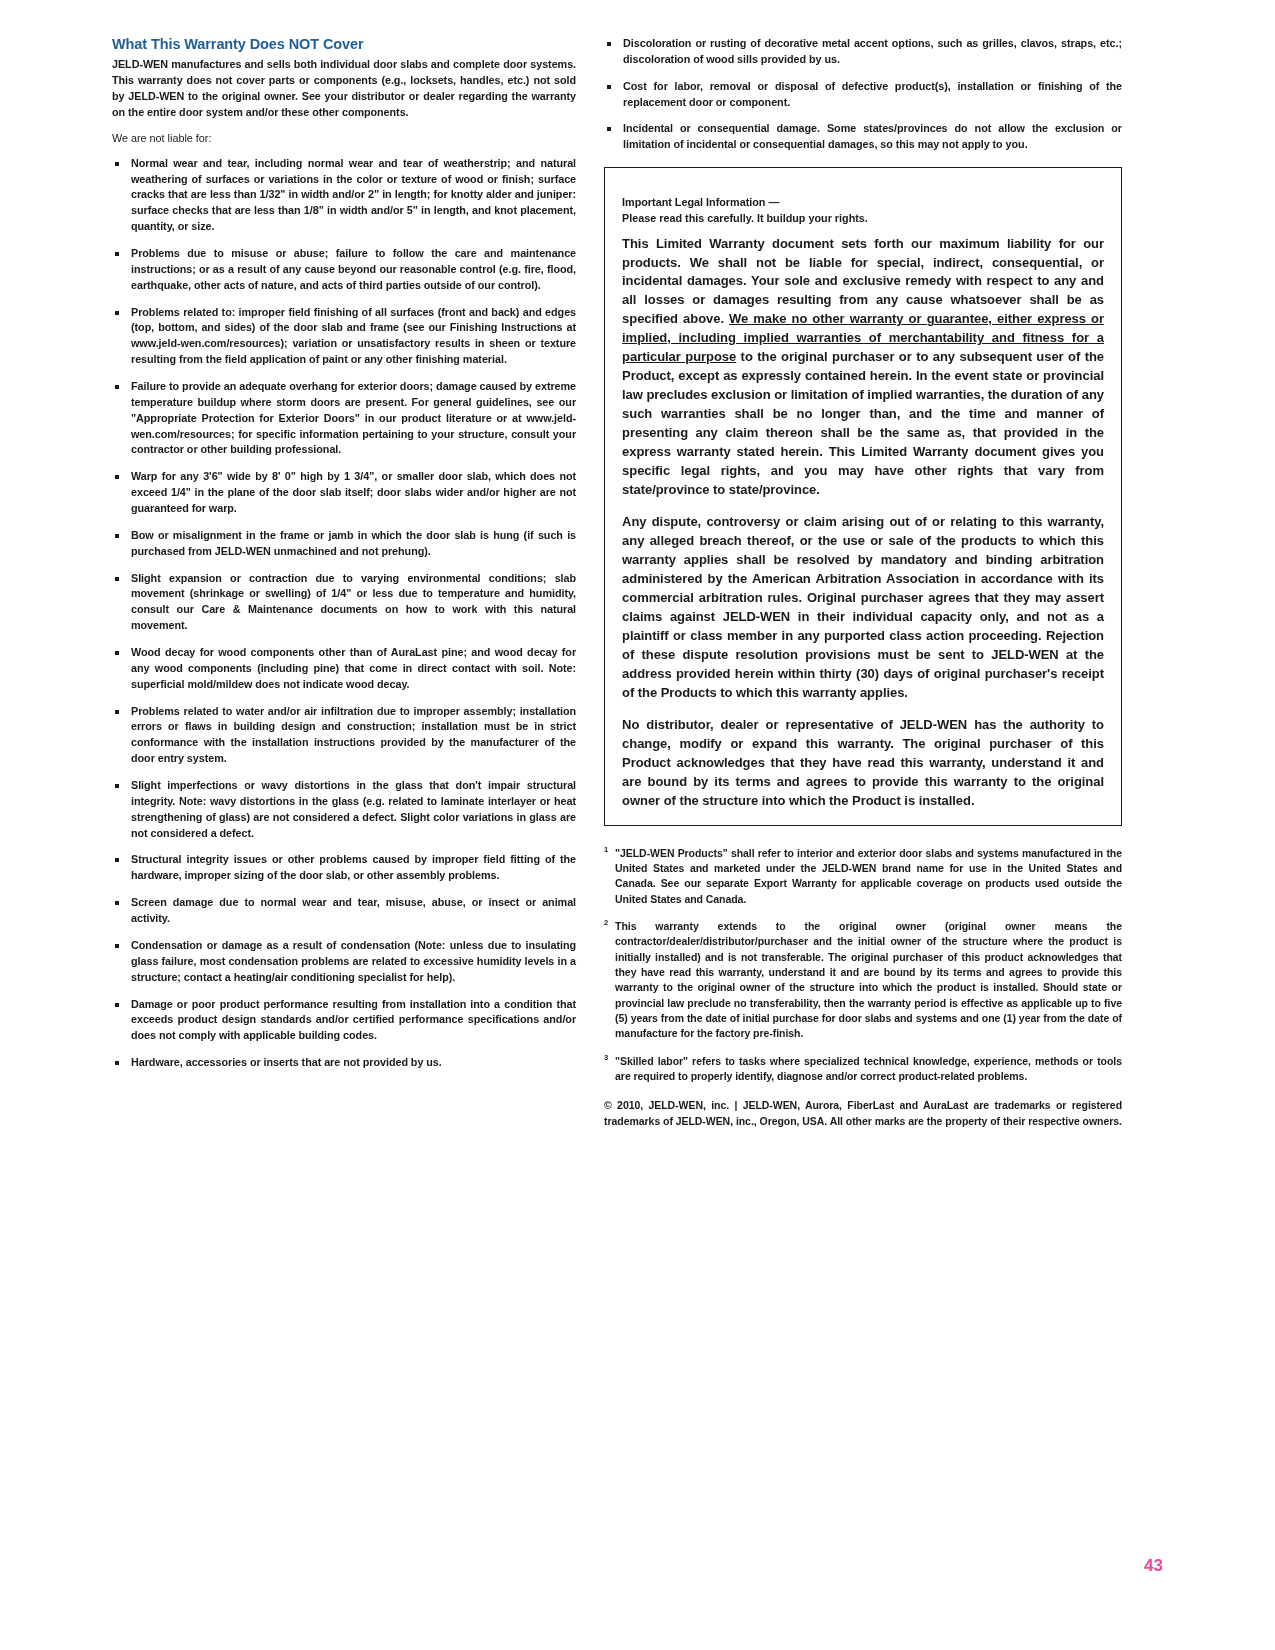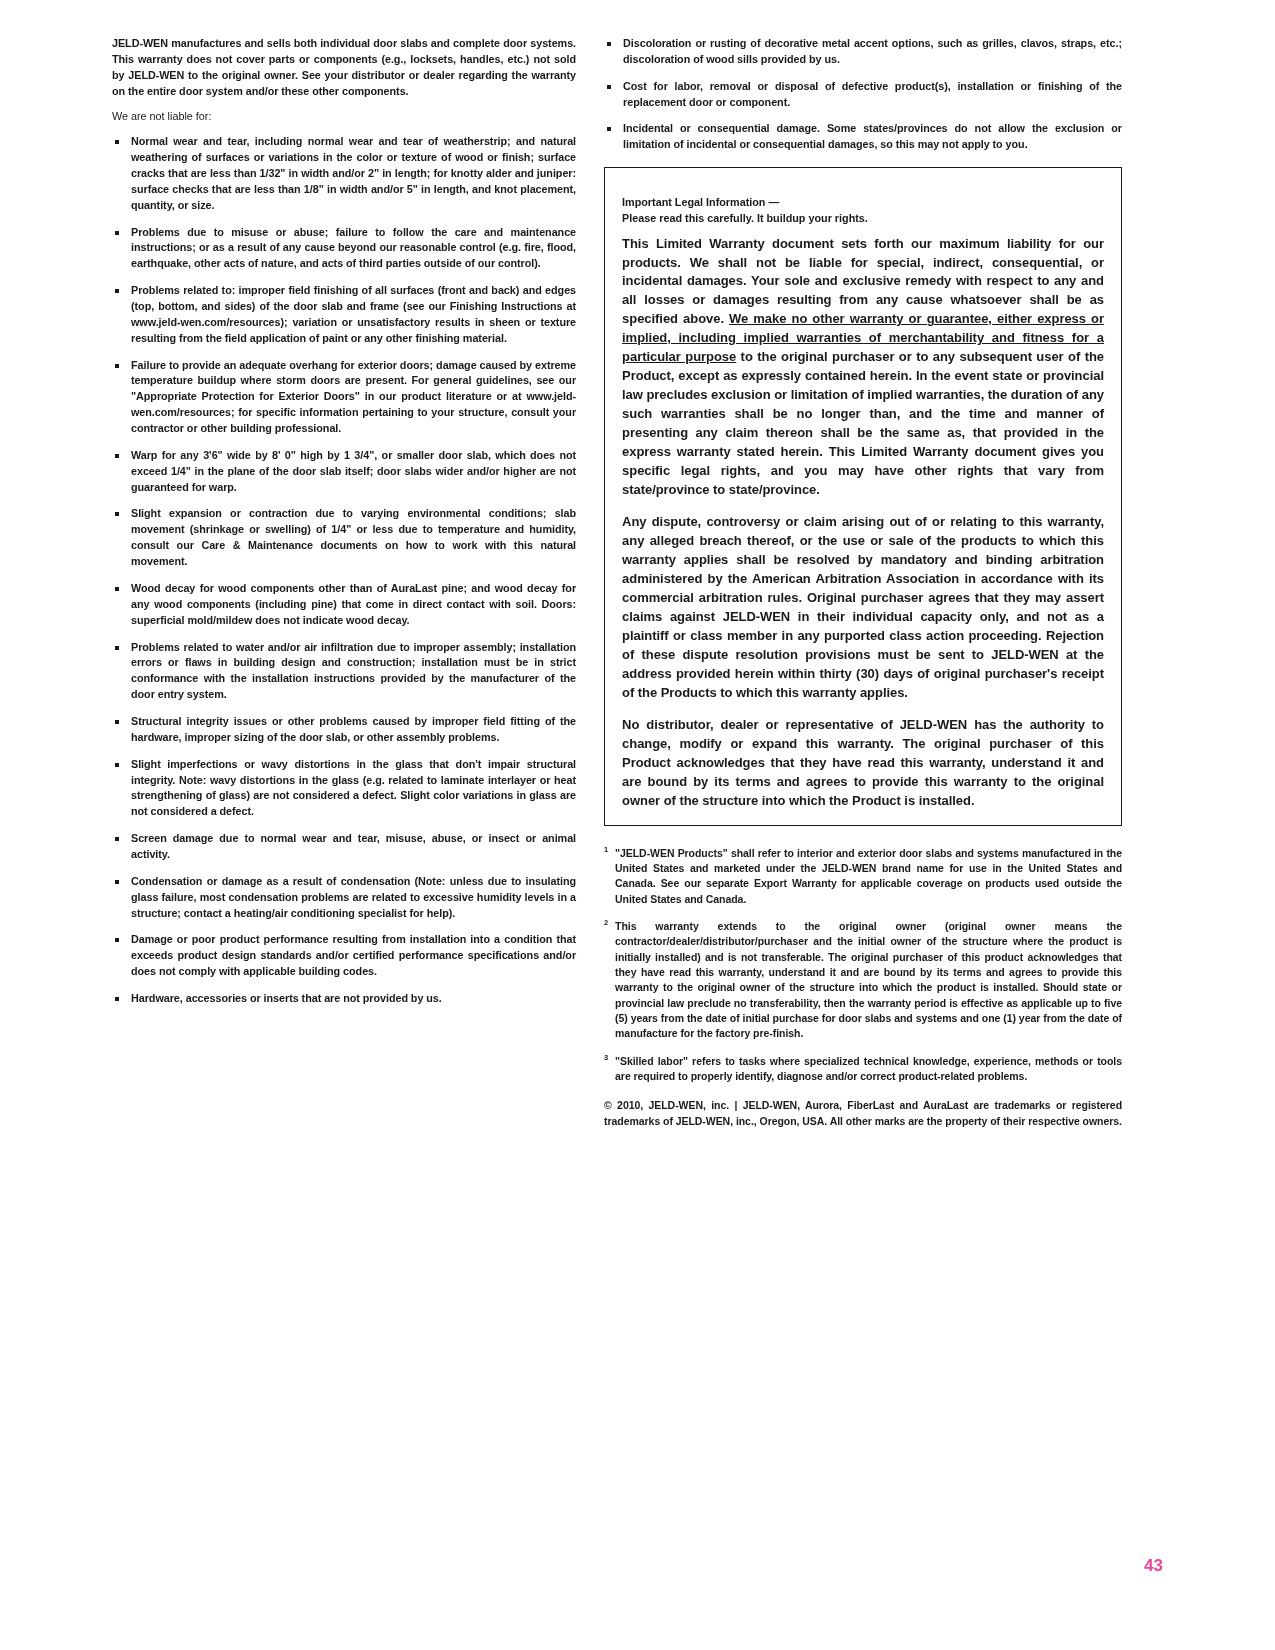--- a/index.html
+++ b/index.html
@@ -163,36 +163,38 @@
 </style>
 </head>
 <body>
 
 <div class="page">
 
   <div class="columns">
 
     <div class="col">
 
+      <h1 class="section-title">What This Warranty Does NOT Cover</h1>
 
       <p class="body-text">JELD-WEN manufactures and sells both individual door slabs and complete door systems. This warranty does not cover parts or components (e.g., locksets, handles, etc.) not sold by JELD-WEN to the original owner. See your distributor or dealer regarding the warranty on the entire door system and/or these other components.</p>
 
       <p class="lead-in">We are not liable for:</p>
 
       <ul class="bullets">
         <li>Normal wear and tear, including normal wear and tear of weatherstrip; and natural weathering of surfaces or variations in the color or texture of wood or finish; surface cracks that are less than 1/32" in width and/or 2" in length; for knotty alder and juniper: surface checks that are less than 1/8" in width and/or 5" in length, and knot placement, quantity, or size.</li>
         <li>Problems due to misuse or abuse; failure to follow the care and maintenance instructions; or as a result of any cause beyond our reasonable control (e.g. fire, flood, earthquake, other acts of nature, and acts of third parties outside of our control).</li>
         <li>Problems related to: improper field finishing of all surfaces (front and back) and edges (top, bottom, and sides) of the door slab and frame (see our Finishing Instructions at www.jeld-wen.com/resources); variation or unsatisfactory results in sheen or texture resulting from the field application of paint or any other finishing material.</li>
         <li>Failure to provide an adequate overhang for exterior doors; damage caused by extreme temperature buildup where storm doors are present. For general guidelines, see our "Appropriate Protection for Exterior Doors" in our product literature or at www.jeld-wen.com/resources; for specific information pertaining to your structure, consult your contractor or other building professional.</li>
         <li>Warp for any 3'6" wide by 8' 0" high by 1 3/4", or smaller door slab, which does not exceed 1/4" in the plane of the door slab itself; door slabs wider and/or higher are not guaranteed for warp.</li>
+        <li>Bow or misalignment in the frame or jamb in which the door slab is hung (if such is purchased from JELD-WEN unmachined and not prehung).</li>
         <li>Slight expansion or contraction due to varying environmental conditions; slab movement (shrinkage or swelling) of 1/4" or less due to temperature and humidity, consult our Care &amp; Maintenance documents on how to work with this natural movement.</li>
-        <li>Wood decay for wood components other than of AuraLast pine; and wood decay for any wood components (including pine) that come in direct contact with soil. Doors: superficial mold/mildew does not indicate wood decay.</li>
+        <li>Wood decay for wood components other than of AuraLast pine; and wood decay for any wood components (including pine) that come in direct contact with soil. Note: superficial mold/mildew does not indicate wood decay.</li>
         <li>Problems related to water and/or air infiltration due to improper assembly; installation errors or flaws in building design and construction; installation must be in strict conformance with the installation instructions provided by the manufacturer of the door entry system.</li>
+        <li>Slight imperfections or wavy distortions in the glass that don't impair structural integrity. Note: wavy distortions in the glass (e.g. related to laminate interlayer or heat strengthening of glass) are not considered a defect. Slight color variations in glass are not considered a defect.</li>
         <li>Structural integrity issues or other problems caused by improper field fitting of the hardware, improper sizing of the door slab, or other assembly problems.</li>
-        <li>Slight imperfections or wavy distortions in the glass that don't impair structural integrity. Note: wavy distortions in the glass (e.g. related to laminate interlayer or heat strengthening of glass) are not considered a defect. Slight color variations in glass are not considered a defect.</li>
         <li>Screen damage due to normal wear and tear, misuse, abuse, or insect or animal activity.</li>
         <li>Condensation or damage as a result of condensation (Note: unless due to insulating glass failure, most condensation problems are related to excessive humidity levels in a structure; contact a heating/air conditioning specialist for help).</li>
         <li>Damage or poor product performance resulting from installation into a condition that exceeds product design standards and/or certified performance specifications and/or does not comply with applicable building codes.</li>
         <li>Hardware, accessories or inserts that are not provided by us.</li>
       </ul>
 
     </div>
 
     <div class="col-right">
 

